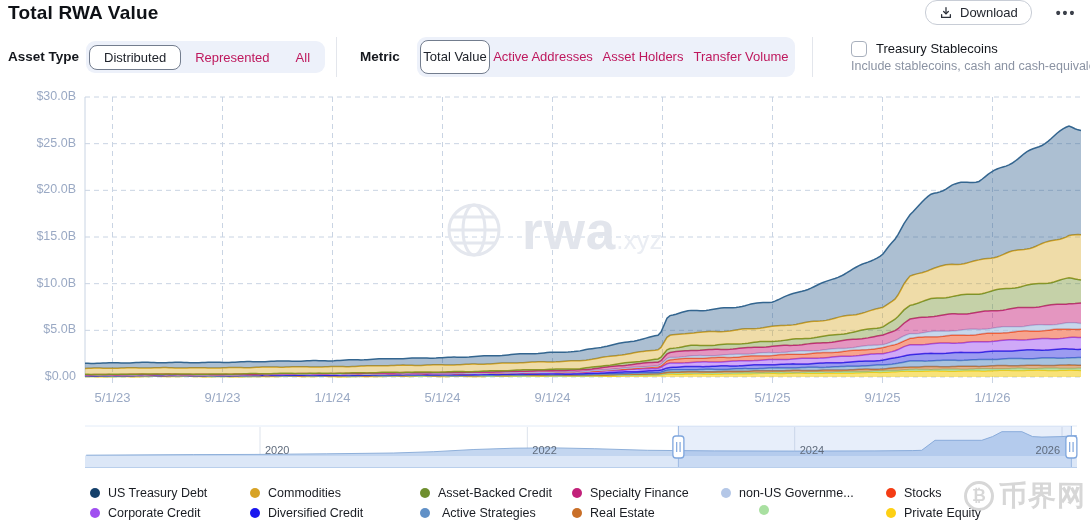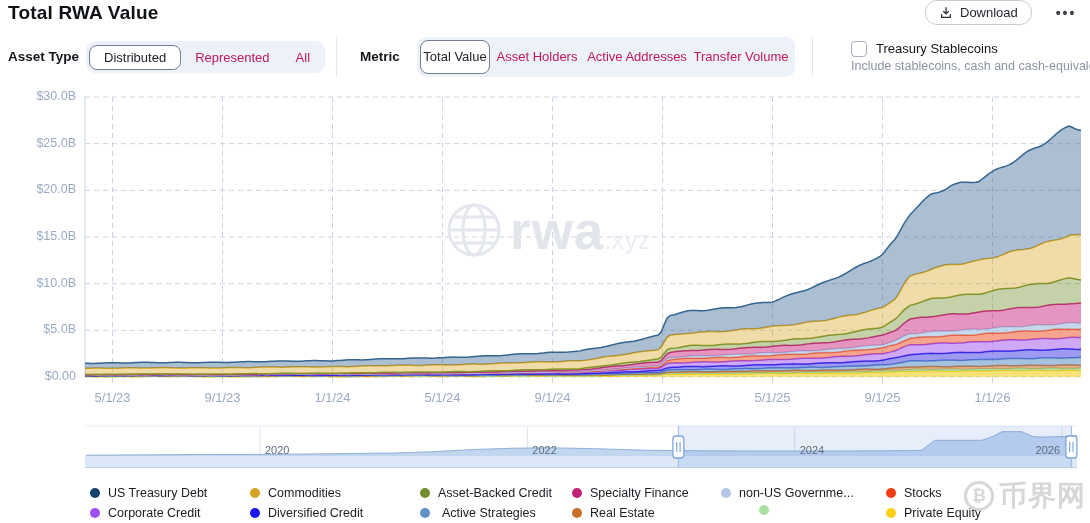--- a/index.html
+++ b/index.html
@@ -19,21 +19,21 @@
   .seg-opt.sel{background:#fff;border:1px solid #737d8e;border-radius:8px;color:#20242c;font-weight:500;}
   .vdiv{width:1px;background:#e3e6ec;}
   .cb{left:851px;top:41px;width:16px;height:16px;border:1.5px solid #a8b0bd;border-radius:4px;background:#fff;cursor:pointer;box-sizing:border-box;}
   .cb-label{left:876px;top:41px;font-size:13px;color:#14171d;}
   .cb-desc{left:851px;top:59px;font-size:12.5px;color:#8b93a3;white-space:nowrap;}
   
   .chart{left:0;top:85px;width:1090px;height:320px;}
   .ytick{position:absolute;left:2px;width:74px;text-align:right;font-size:12.5px;color:#9aa9c4;}
   .xtick{position:absolute;width:64px;text-align:center;font-size:13px;color:#9aa9c4;top:305px;}
   
-  .wm{left:446px;top:202px;display:flex;align-items:center;gap:8px;pointer-events:none;}
+  .wm{left:446px;top:202px;display:flex;align-items:center;gap:20px;pointer-events:none;}
   .wm-text{font-size:53px;font-weight:700;color:#e2e5ec;letter-spacing:1px;line-height:1;}
   .wm-suffix{font-size:26px;font-weight:400;color:#eaedf3;}
   
   .nav{left:0;top:425px;width:1090px;height:46px;}
   .nav-year{position:absolute;top:444px;font-size:11px;color:#5f6b7c;}
   
   .lg-item{position:absolute;display:flex;align-items:center;gap:8px;height:16px;cursor:pointer;}
   .lg-dot{width:10px;height:10px;border-radius:50%;flex:none;}
   .lg-txt{font-size:12.5px;color:#191c22;white-space:nowrap;}
   
@@ -66,22 +66,22 @@
   <div class="seg-opt" style="padding:4px 14px;">Represented</div>
   <div class="seg-opt" style="padding:4px 12px;">All</div>
 </div>
 
 <div class="abs vdiv" style="left:336px;top:37px;height:40px;"></div>
 
 <div class="abs ctl-label" style="left:360px;top:49px;">Metric</div>
 
 <div class="abs seg" style="left:417px;top:37px;height:40px;">
   <div class="seg-opt sel" style="width:68px;height:32px;line-height:1.22;">Total Value</div>
+  <div class="seg-opt" style="width:106px;height:32px;line-height:1.22;">Active Addresses</div>
   <div class="seg-opt" style="width:94px;height:32px;line-height:1.22;">Asset Holders</div>
-  <div class="seg-opt" style="width:106px;height:32px;line-height:1.22;">Active Addresses</div>
   <div class="seg-opt" style="width:102px;height:32px;line-height:1.22;">Transfer Volume</div>
 </div>
 
 <div class="abs vdiv" style="left:812px;top:37px;height:40px;"></div>
 
 <div class="abs cb"></div>
 <div class="abs cb-label">Treasury Stablecoins</div>
 <div class="abs cb-desc">Include stablecoins, cash and cash-equivalents</div>
 
 <div class="abs chart" id="chart">

